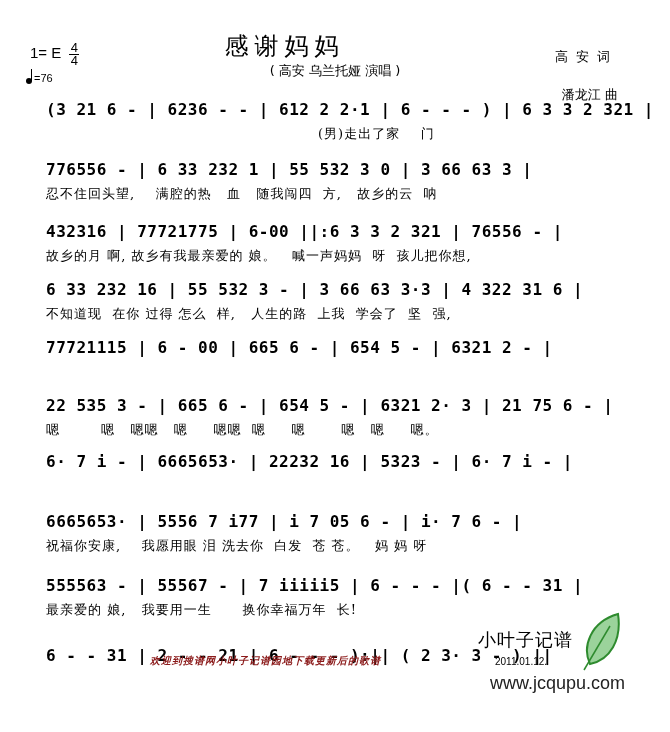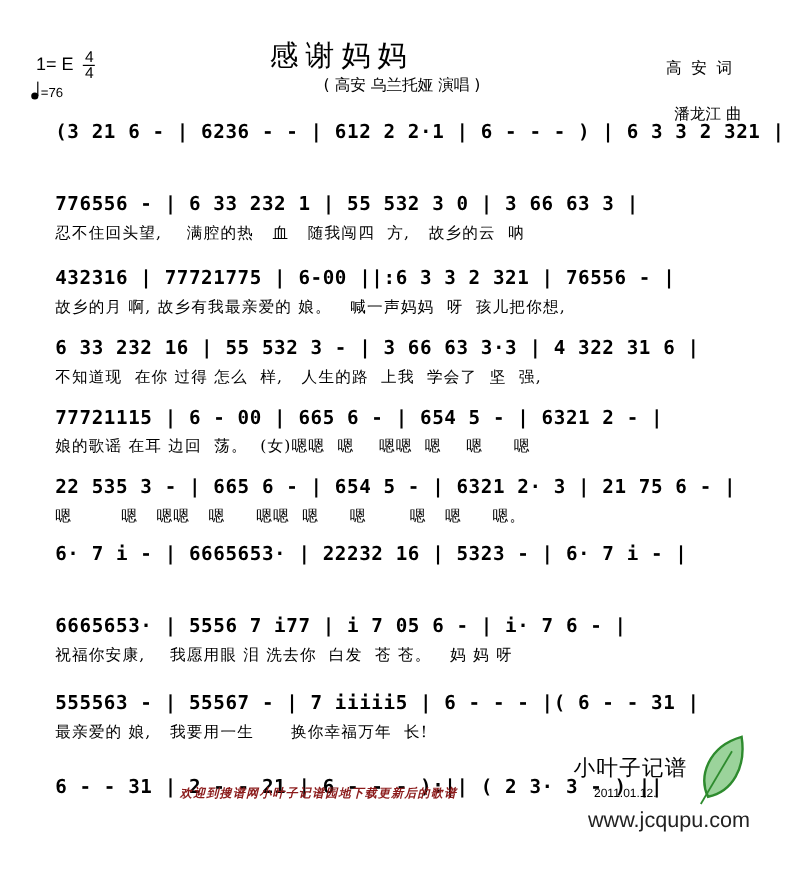--- a/index.html
+++ b/index.html
@@ -42,36 +42,36 @@
   <span class="note-glyph"></span><span>=76</span>
 </div>
 
 <div class="abs title">感谢妈妈</div>
 <div class="abs subtitle">( 高安  乌兰托娅  演唱 )</div>
 <div class="abs credit l1">高安词</div>
 <div class="abs credit l2">潘龙江 曲</div>
 
 <div class="row" style="top:100px">
   <div class="notes">(3 21 6 - | 6236 - - | 612 2 2·1 | 6 - - - ) | 6 3 3 2 321 |</div>
+  <div class="lyrics">                                                     (男)走出了家    门</div>
 </div>
 <div class="row" style="top:160px">
   <div class="notes">776556 - | 6 33 232 1 | 55 532 3 0 | 3 66 63 3 |</div>
   <div class="lyrics">忍不住回头望,    满腔的热   血   随我闯四  方,   故乡的云  呐</div>
 </div>
 <div class="row" style="top:222px">
   <div class="notes">432316 | 77721775 | 6-00 ||:6 3 3 2 321 | 76556 - |</div>
   <div class="lyrics">故乡的月 啊, 故乡有我最亲爱的 娘。   喊一声妈妈  呀  孩儿把你想,</div>
 </div>
 <div class="row" style="top:280px">
   <div class="notes">6 33 232 16 | 55 532 3 - | 3 66 63 3·3 | 4 322 31 6 |</div>
   <div class="lyrics">不知道现  在你 过得 怎么  样,   人生的路  上我  学会了  坚  强,</div>
 </div>
 <div class="row" style="top:338px">
   <div class="notes">77721115 | 6 - 00 | 665 6 - | 654 5 - | 6321 2 - |</div>
-  <div class="lyrics">娘的歌谣 在耳 边回  荡。  (女)嗯嗯  嗯    嗯嗯  嗯    嗯     嗯</div>
 </div>
 <div class="row" style="top:396px">
   <div class="notes">22 535 3 - | 665 6 - | 654 5 - | 6321 2· 3 | 21 75 6 - |</div>
   <div class="lyrics">嗯        嗯   嗯嗯   嗯     嗯嗯  嗯     嗯       嗯   嗯     嗯。</div>
 </div>
 <div class="row" style="top:452px">
   <div class="notes">6· 7 i - | 6665653· | 22232 16 | 5323 - | 6· 7 i - |</div>
 </div>
 <div class="row" style="top:512px">
   <div class="notes">6665653· | 5556 7 i77 | i 7 05 6 - | i· 7 6 - |</div>

